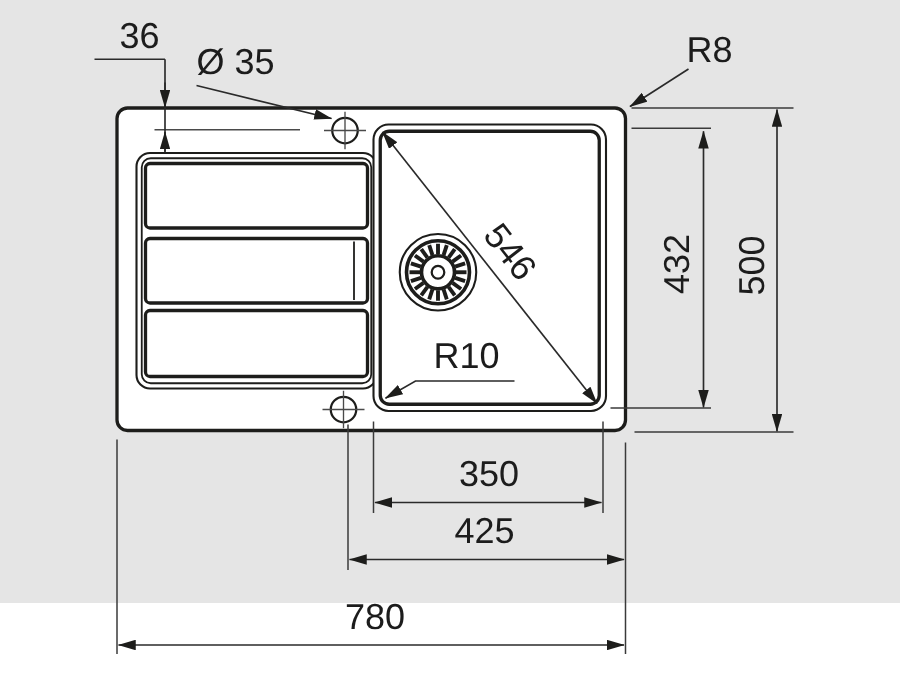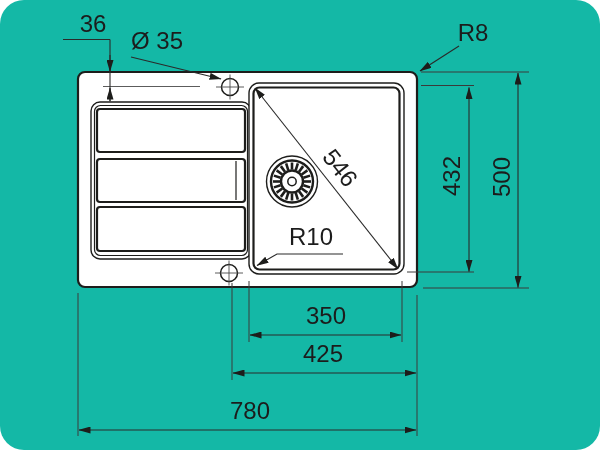--- a/index.html
+++ b/index.html
@@ -7,23 +7,22 @@
     padding: 0;
     width: 600px;
     height: 450px;
     background: #ffffff;
     overflow: hidden;
     font-family: "Liberation Sans", sans-serif;
   }
   .stage {
     position: relative;
     width: 600px;
-    height: 450px;
-    background: #14b8a6;
-    border-radius: 24px;
+    height: 402px;
+    background: #e5e5e5;
   }
   svg { display: block; }
   .outline   { stroke: #1d1d1b; fill: none; }
   .fillwhite { fill: #ffffff; }
   .dimline   { stroke: #2a2a2a; stroke-width: 1.1; fill: none; }
   .extline   { stroke: #3a3a3a; stroke-width: 1; fill: none; }
   .thinline  { stroke: #4a4a4a; stroke-width: 0.9; fill: none; }
   .dimtext {
     fill: #1c1c1c;
     font-family: "Liberation Sans", sans-serif;

